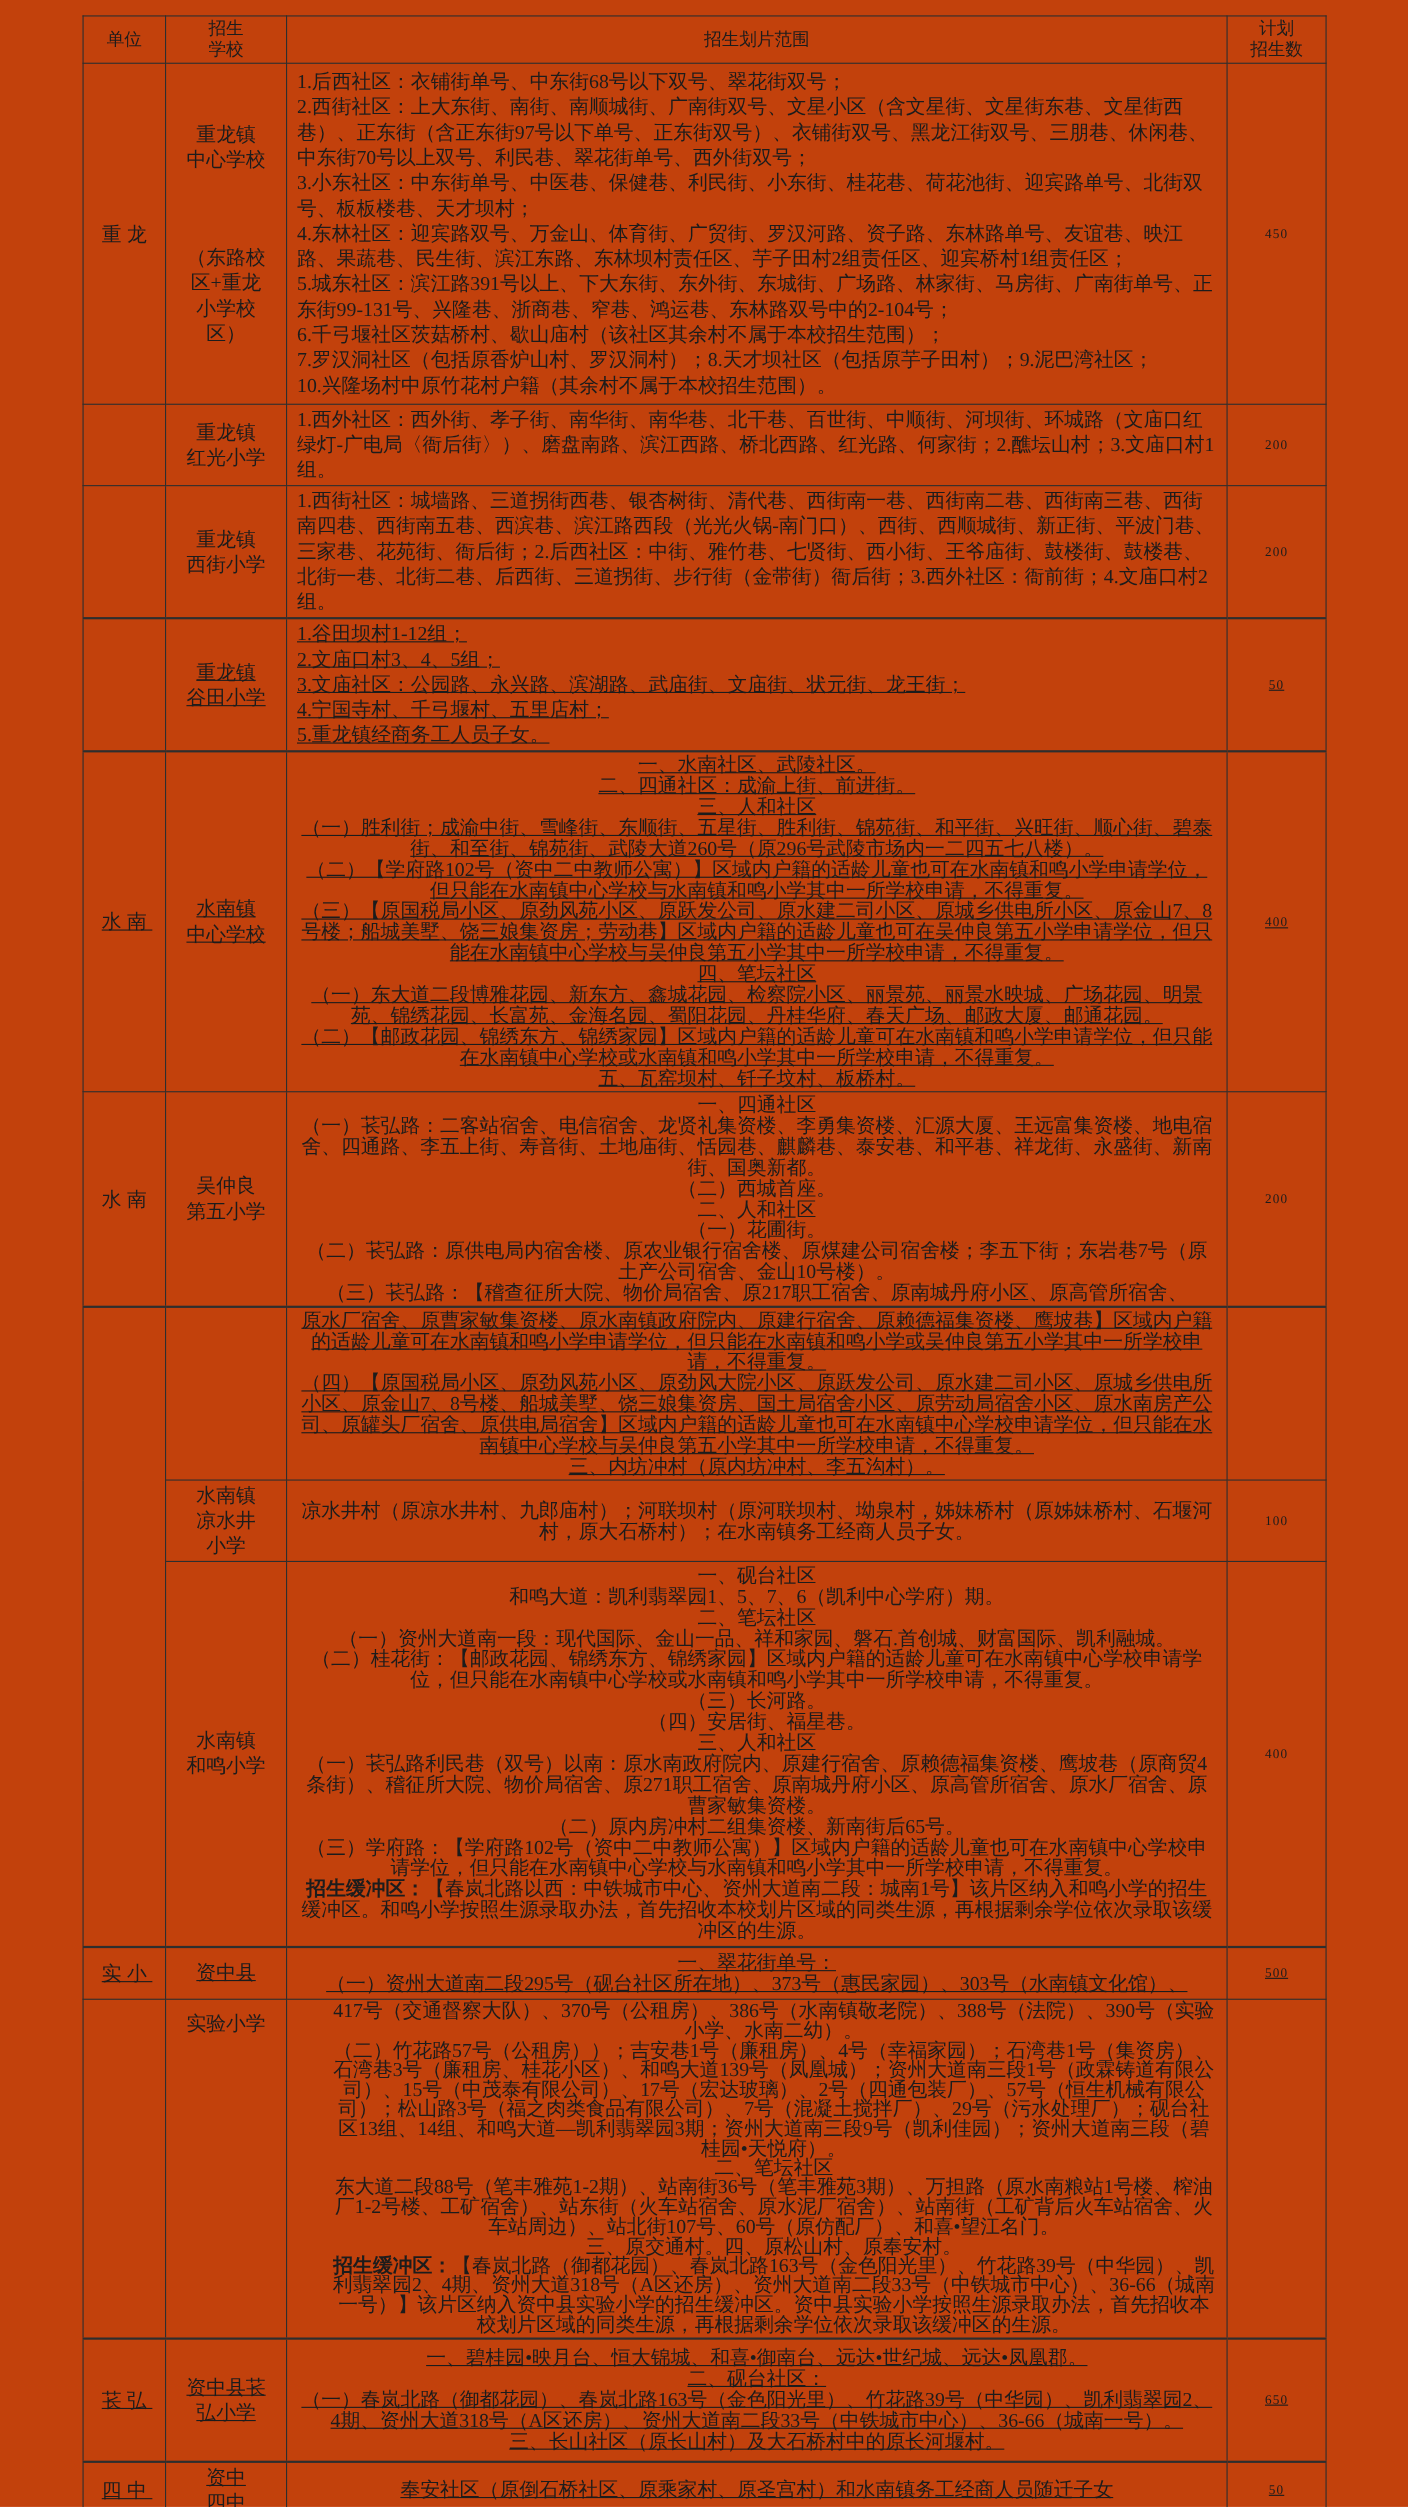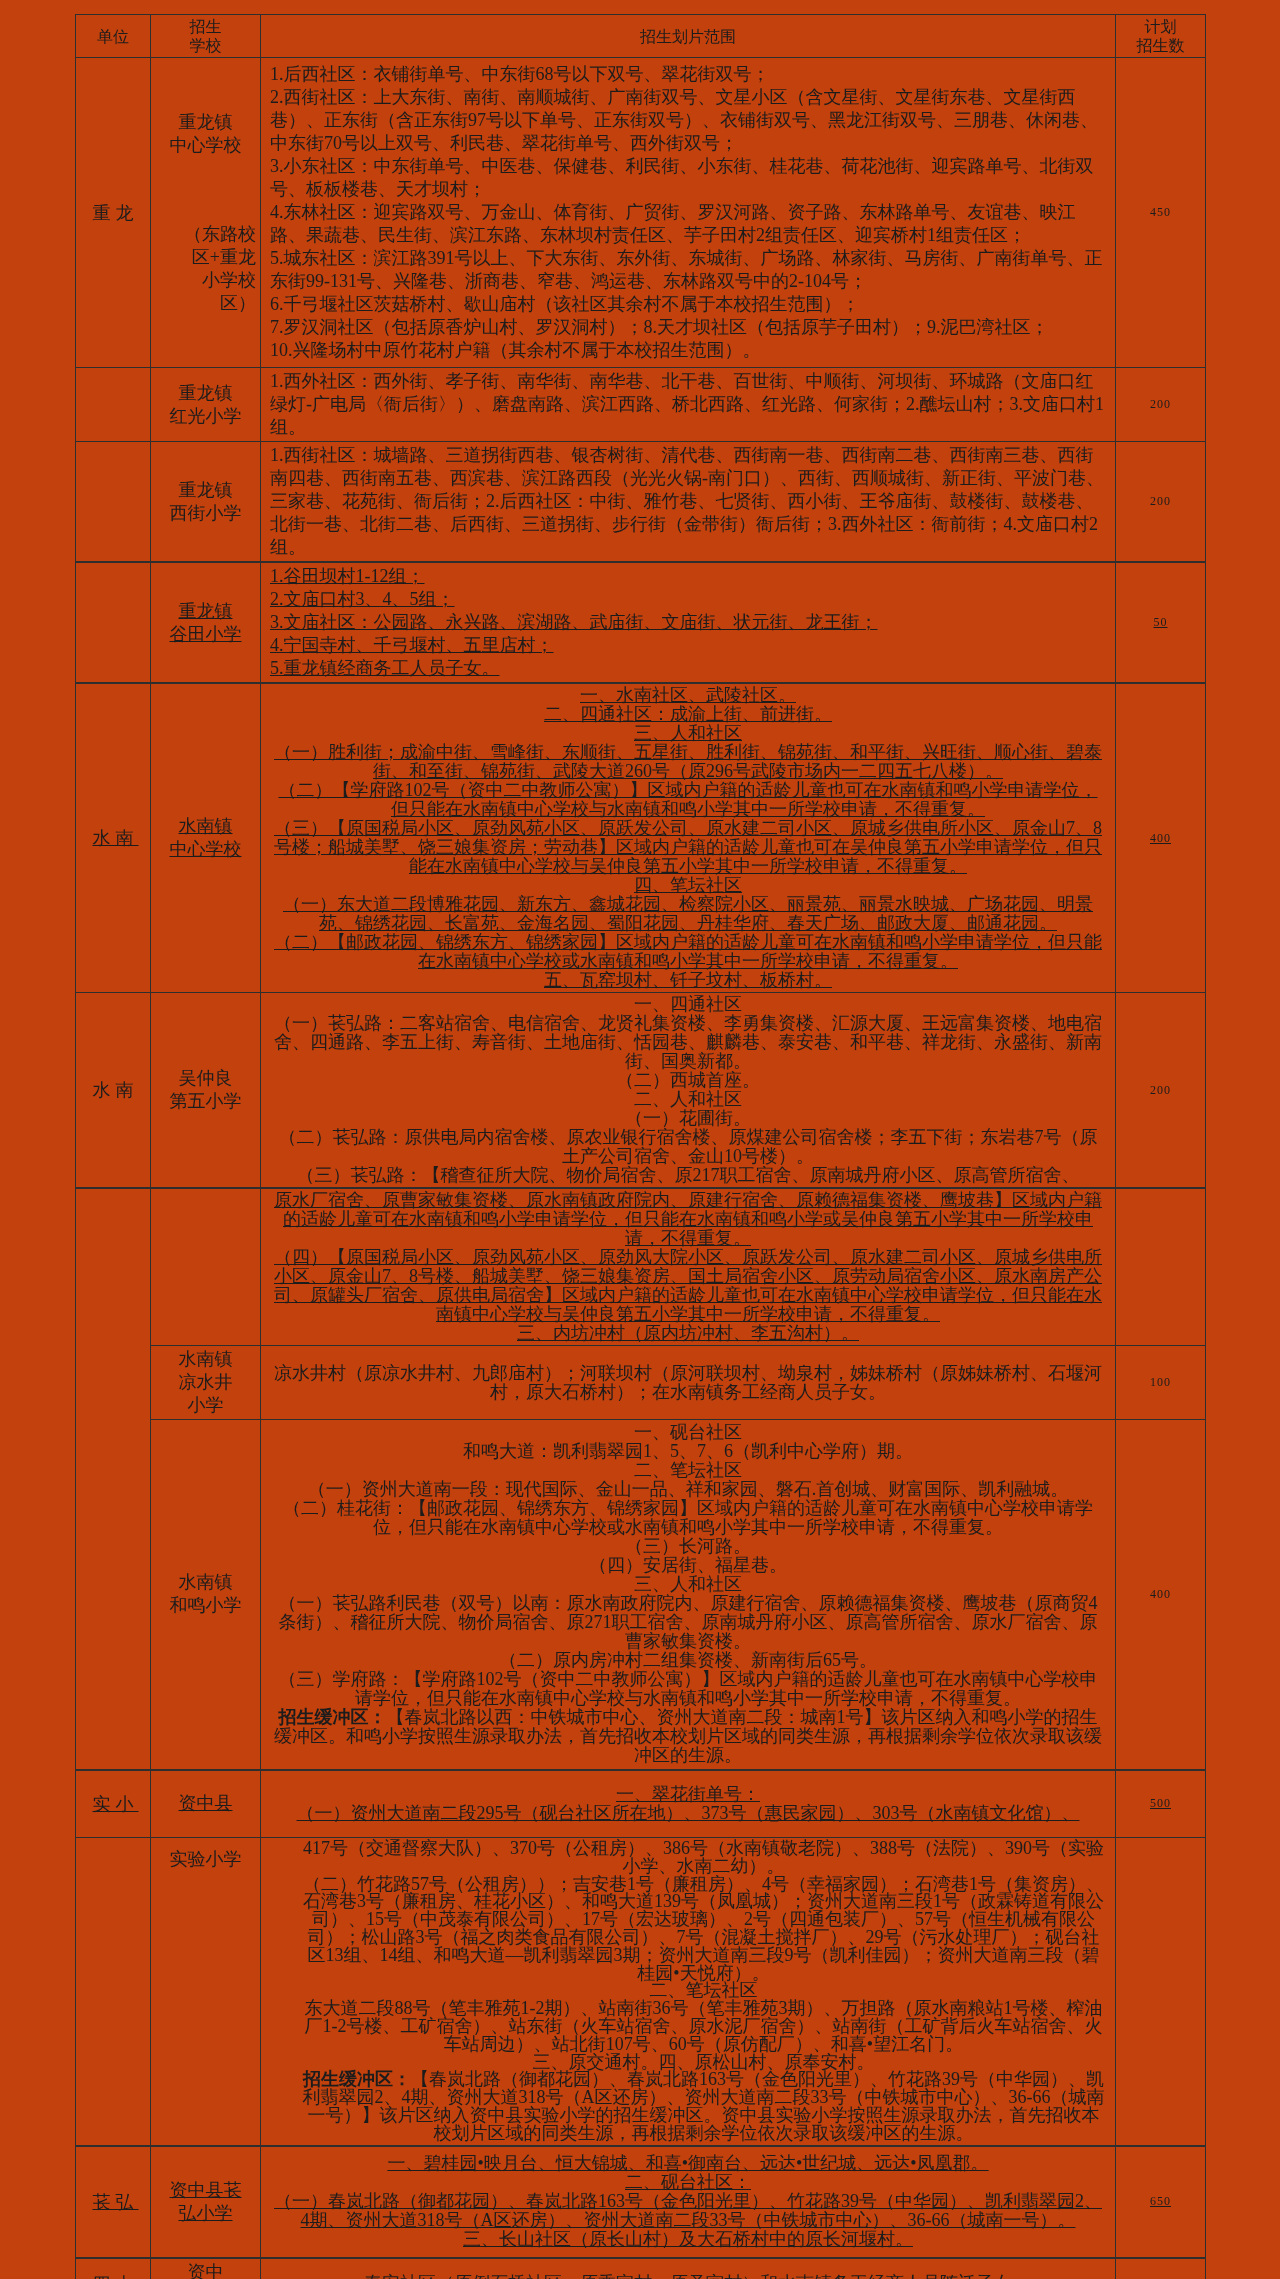--- a/index.html
+++ b/index.html
@@ -25,21 +25,21 @@
   td{vertical-align:middle;}
   td.unit{
     text-align:center;font-size:18px;letter-spacing:5px;padding:0;
     text-indent:5px; 
   }
   td.school{
     text-align:center;font-size:18px;line-height:23px;
     white-space:pre-line;padding:2px 4px;
   }
   td.school.vtop{vertical-align:top;padding-top:10px;}
-  .school-sub{margin-top:66px;text-align:right;}
+  .school-sub{margin-top:66px;}
   td.range{font-size:18px;padding:2px 9px;text-align:left;}
   td.range p{margin:0;}
   tr.sec-a td.range{line-height:23px;}
   tr.sec-b td.range{line-height:19px;text-align:center;}
   tr.lh-tight td.range{line-height:17.8px;padding-left:40px;}
   td.plan{text-align:center;font-size:12px;letter-spacing:1px;}
   tr.thick th,tr.thick td{border-top-width:2px;text-decoration:underline;}
   td.range b{font-weight:bold;}
 </style>
 </head>
@@ -178,21 +178,21 @@
             <p>（三）长河路。</p>
             <p>（四）安居街、福星巷。</p>
             <p>三、人和社区</p>
             <p>（一）苌弘路利民巷（双号）以南：原水南政府院内、原建行宿舍、原赖德福集资楼、鹰坡巷（原商贸4条街）、稽征所大院、物价局宿舍、原271职工宿舍、原南城丹府小区、原高管所宿舍、原水厂宿舍、原曹家敏集资楼。</p>
             <p>（二）原内房冲村二组集资楼、新南街后65号。</p>
             <p>（三）学府路：【学府路102号（资中二中教师公寓）】区域内户籍的适龄儿童也可在水南镇中心学校申请学位，但只能在水南镇中心学校与水南镇和鸣小学其中一所学校申请，不得重复。</p>
             <p><b>招生缓冲区：</b>【春岚北路以西：中铁城市中心、资州大道南二段：城南1号】该片区纳入和鸣小学的招生缓冲区。和鸣小学按照生源录取办法，首先招收本校划片区域的同类生源，再根据剩余学位依次录取该缓冲区的生源。</p>
           </td>
           <td class="plan">400</td>
         </tr>
-        <tr class="sec-b thick" style="height: 68px;">
+        <tr class="sec-b thick" style="height: 48px;">
           <td class="unit">实小</td>
           <td class="school"><div>资中县</div></td>
           <td class="range">
             <p>一、翠花街单号：</p>
             <p>（一）资州大道南二段295号（砚台社区所在地）、373号（惠民家园）、303号（水南镇文化馆）、</p>
           </td>
           <td class="plan">500</td>
         </tr>
         <tr class="sec-b lh-tight" style="height: 300px;">
           <td class="unit"></td>

